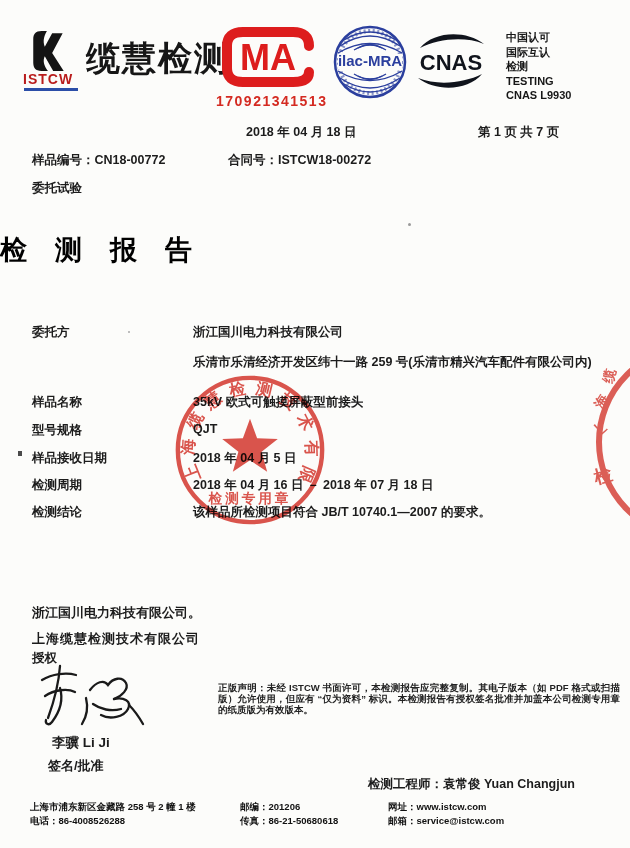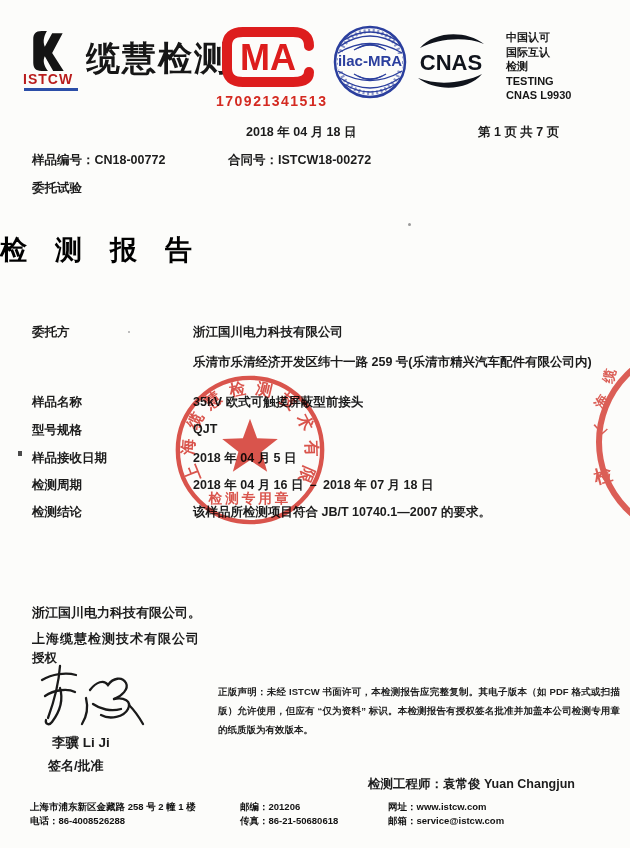--- a/index.html
+++ b/index.html
@@ -35,21 +35,21 @@
   .y-name{top:394px;}    .y-model{top:422px;}
   .y-recv{top:450px;}    .y-period{top:477px;}
   .y-concl{top:504px;}
   
   .validity{left:32px;top:604px;font-size:13px;font-weight:700;}
   .company{left:32px;top:630px;font-size:13px;font-weight:700;letter-spacing:1px;}
   .authorize{left:32px;top:650px;font-size:12.5px;font-weight:700;}
   .signature-svg{left:30px;top:660px;width:118px;height:74px;}
   .signer{left:52px;top:734px;font-size:13.5px;font-weight:700;}
   .sign-label{left:48px;top:757px;font-size:13px;font-weight:700;}
-  .copyright{left:218px;top:682px;width:402px;font-size:9.5px;line-height:19px;
+  .copyright{left:218px;top:682px;width:402px;font-size:9.5px;line-height:11px;
              font-weight:600;color:#222;text-align:justify;}
   .engineer{left:368px;top:776px;font-size:12.5px;font-weight:700;white-space:nowrap;}
   
   .foot{font-size:9.5px;font-weight:700;color:#111;white-space:nowrap;}
   .f-r1{top:801px;} .f-r2{top:815px;}
   .f-c1{left:30px;} .f-c2{left:240px;} .f-c3{left:388px;}
   
   .stamp-main{left:172px;top:372px;width:156px;height:156px;opacity:.85;mix-blend-mode:multiply;}
   .stamp-partial{left:576px;top:362px;width:54px;height:164px;overflow:hidden;opacity:.8;mix-blend-mode:multiply;}
   

